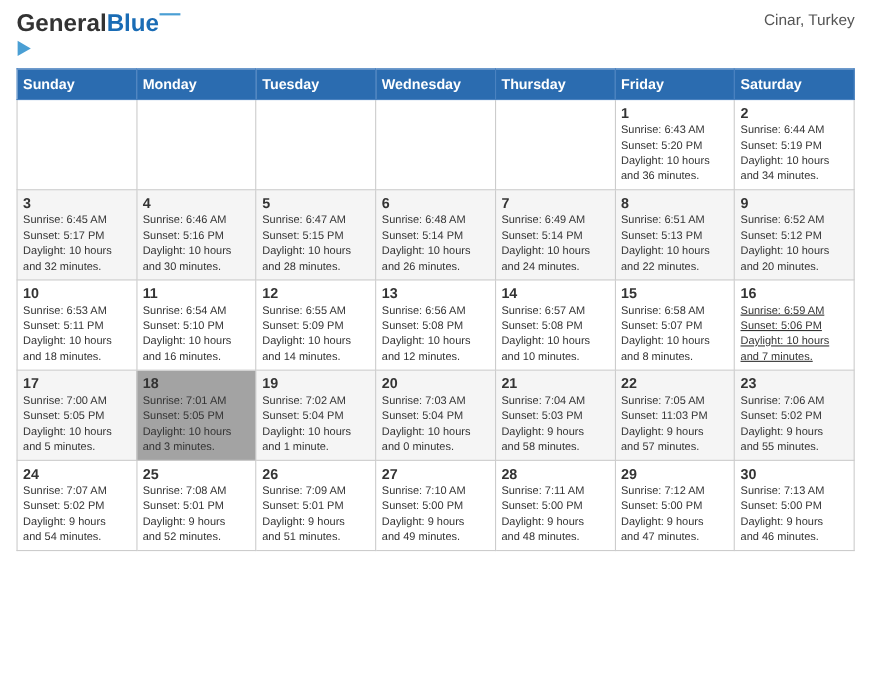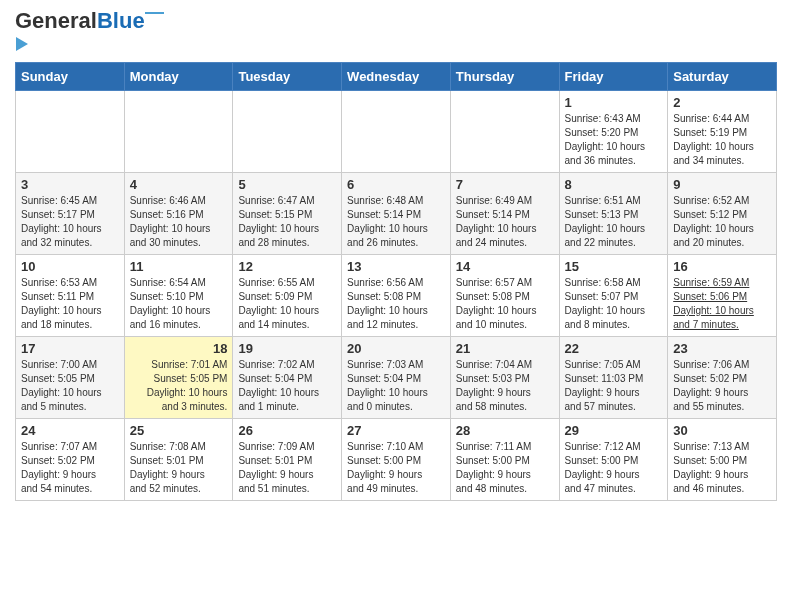--- a/index.html
+++ b/index.html
@@ -95,20 +95,21 @@
     <div class="logo">
       <div class="logo-top">
         <div style="font-size:22px;font-weight:bold;line-height:1;">
           <span style="color:#333;">General</span><span style="color:#1a6cb5;">Blue</span>
           <span style="display:inline-block;width:0;height:0;border-top:7px solid transparent;border-bottom:7px solid transparent;border-left:12px solid #4a9fd4;margin-left:1px;vertical-align:middle;"></span>
         </div>
       </div>
       <div style="height:2px;background:#4a9fd4;width:100%;margin-top:2px;"></div>
     </div>
     <div class="title-area">
+      <div class="subtitle">Cinar, Turkey</div>
     </div>
   </div>
 
   <table class="calendar">
     <thead>
       <tr>
       <th>Sunday</th>
           <th>Monday</th>
           <th>Tuesday</th>
           <th>Wednesday</th>
@@ -242,21 +243,21 @@
           </td>
         </tr>
         <tr style="background: rgb(245, 245, 245);">
           <td style="background: rgb(245, 245, 245);">
             <span class="day-num">17</span>
             <div class="day-info" style="white-space: pre-line;">Sunrise: 7:00 AM
 Sunset: 5:05 PM
 Daylight: 10 hours
 and 5 minutes.</div>
           </td>
-          <td style="background: #fef9c3; text-align: right;">
+          <td style="background: #a3a3a3;">
             <span class="day-num">18</span>
             <div class="day-info" style="white-space: pre-line;">Sunrise: 7:01 AM
 Sunset: 5:05 PM
 Daylight: 10 hours
 and 3 minutes.</div>
           </td>
           <td style="background: rgb(245, 245, 245);">
             <span class="day-num">19</span>
             <div class="day-info" style="white-space: pre-line;">Sunrise: 7:02 AM
 Sunset: 5:04 PM

